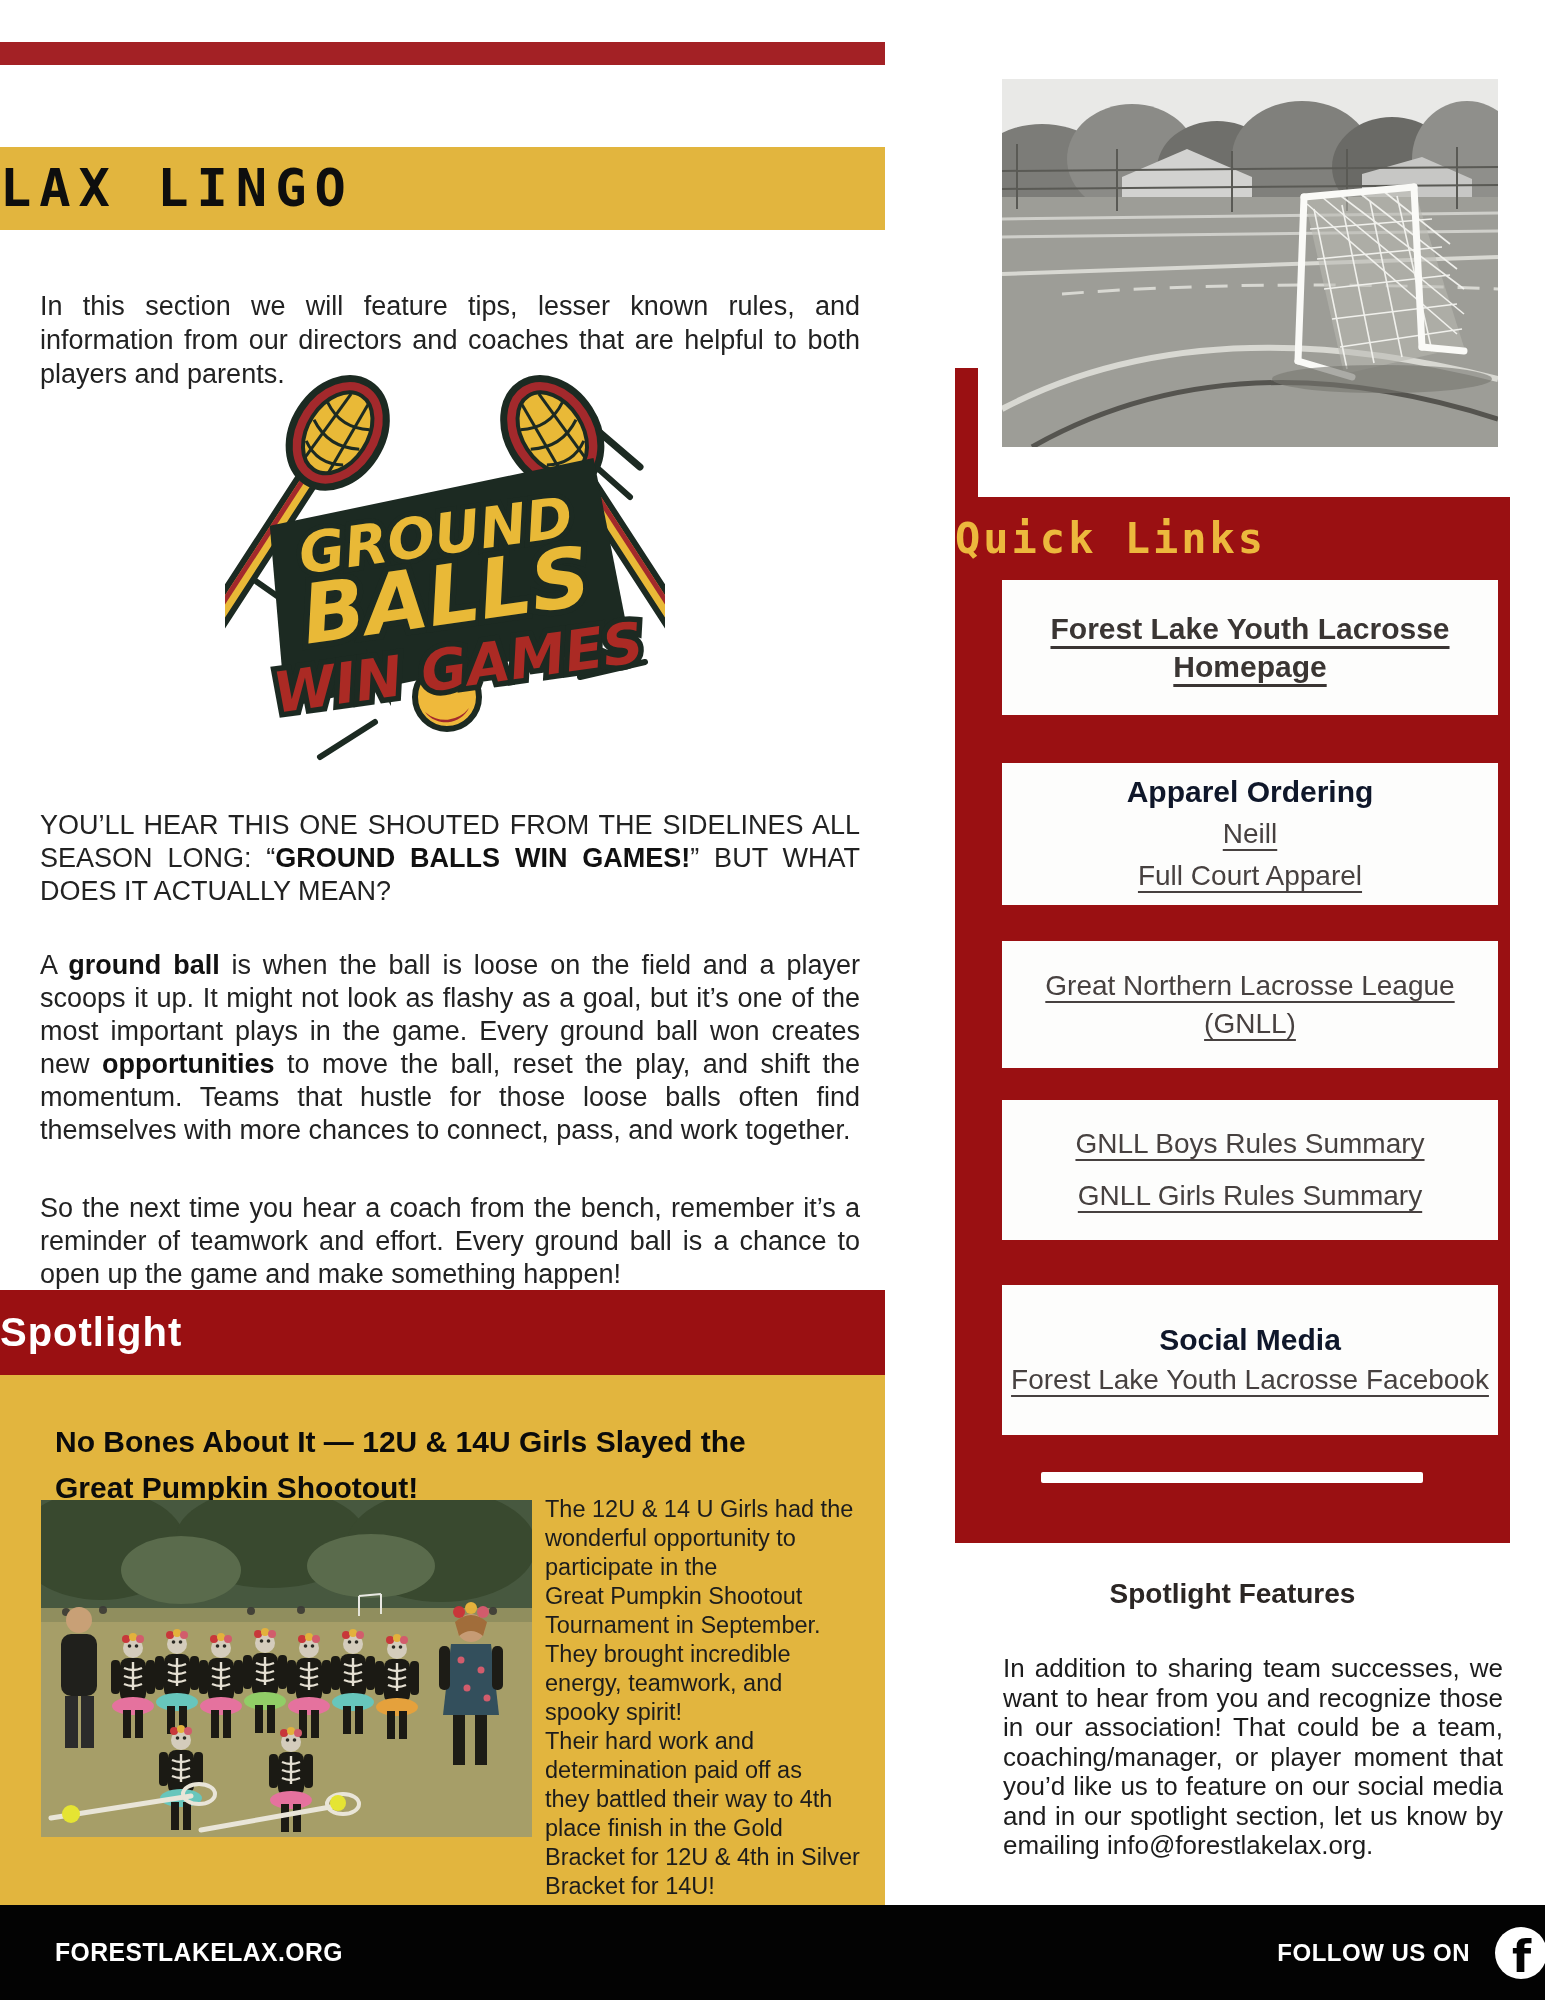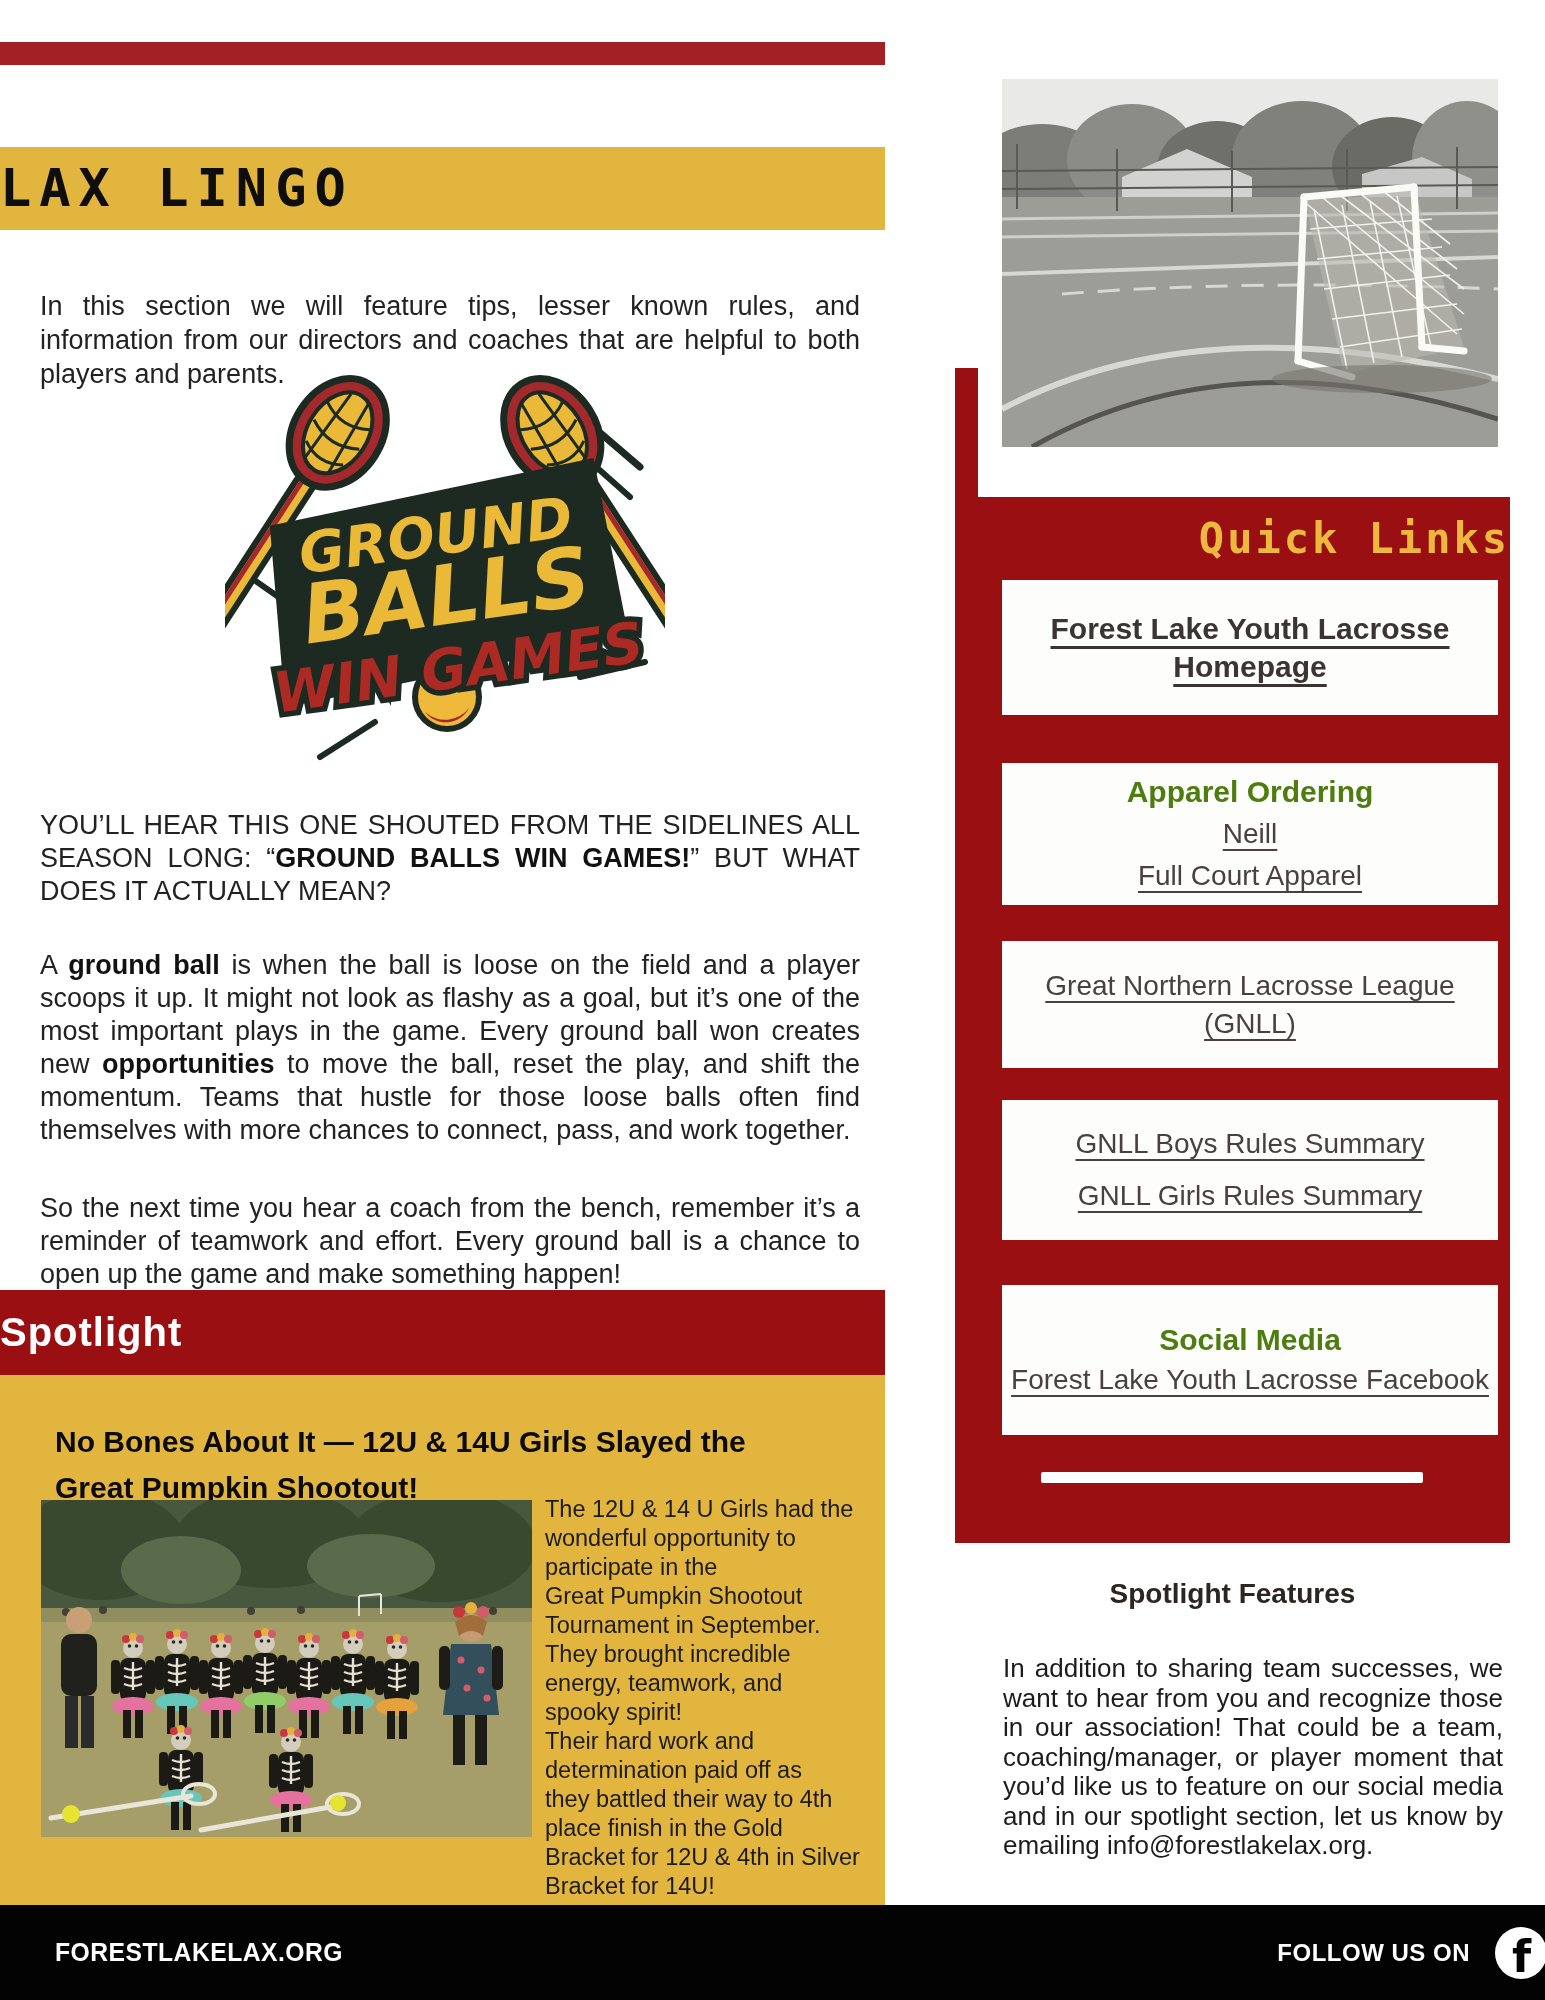--- a/index.html
+++ b/index.html
@@ -32,28 +32,28 @@
       font-weight:bold;color:#0b0b0b;}
   .team-photo{position:absolute;left:41px;top:125px;width:491px;height:337px;}
   .spot-story{position:absolute;left:545px;top:120px;width:330px;font-size:23.5px;line-height:29px;
       color:#1c1c1c;white-space:pre-line;}
 
   
   .right-panel{position:absolute;left:955px;top:368px;width:555px;height:1175px;background:#9a1012;}
   .photo-card{position:absolute;left:978px;top:55px;width:542px;height:442px;background:#ffffff;}
   .goal-photo{position:absolute;left:24px;top:24px;width:496px;height:368px;}
 
-  .ql-title{position:absolute;left:0;top:146px;width:555px;text-align:right;
+  .ql-title{position:absolute;left:0;top:146px;width:555px;text-align:left;
       font-family:"DejaVu Sans Mono","Liberation Mono",monospace;
       font-size:42px;font-weight:bold;letter-spacing:3px;color:#ecb83d;}
 
   .ql-box{position:absolute;left:47px;width:496px;background:#fdfdfc;
       display:flex;flex-direction:column;align-items:center;justify-content:center;
       text-align:center;gap:10px;padding:16px 6px;box-sizing:border-box;}
-  .ql-box .bold{font-size:30px;font-weight:bold;color:#4d7c0f;line-height:36px;}
+  .ql-box .bold{font-size:30px;font-weight:bold;color:#0f172a;line-height:36px;}
   .ql-box a, .ql-box .link{font-size:28px;font-weight:400;color:#474140;line-height:36px;
       text-decoration:underline;text-decoration-thickness:2px;text-underline-offset:6px;cursor:pointer;}
   .ql-box .boldlink{font-size:30px;font-weight:bold;color:#3a3533;line-height:38px;
       text-decoration:underline;text-decoration-thickness:2.5px;text-underline-offset:7px;cursor:pointer;}
   .box1{top:212px;height:135px;}
   .box2{top:395px;height:142px;gap:6px;}
   .box3{top:573px;height:127px;}
   .box4{top:732px;height:140px;gap:16px;}
   .box5{top:917px;height:150px;gap:4px;}
   .divider{position:absolute;left:86px;top:1104px;width:382px;height:11px;background:#fff;border-radius:2px;}

